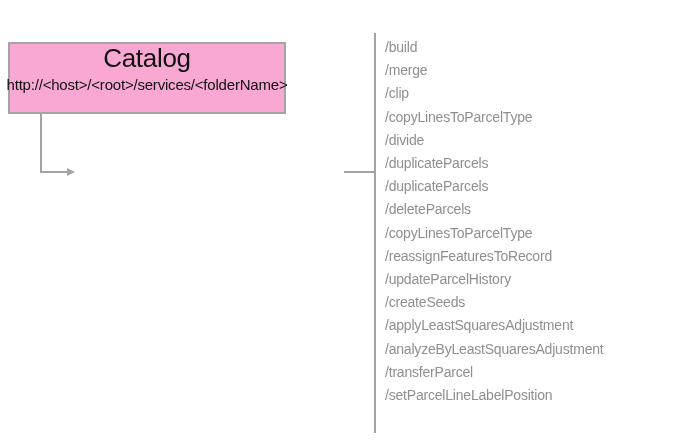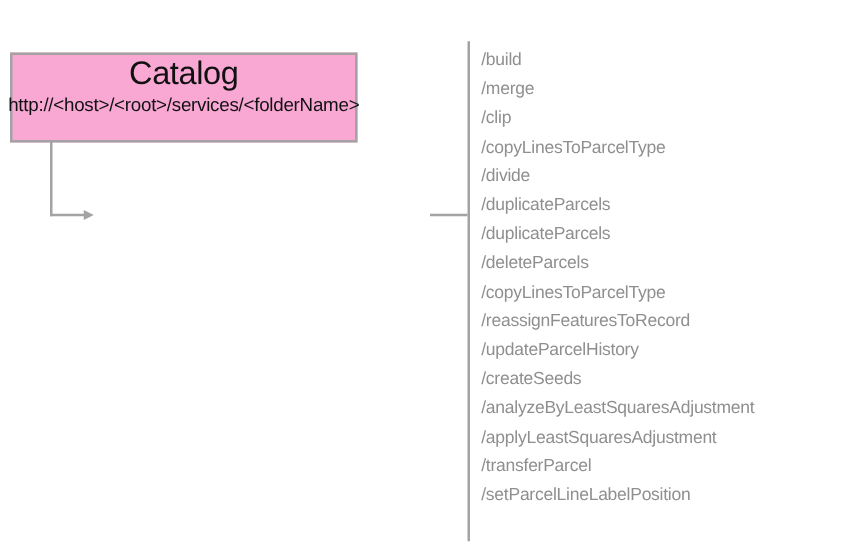--- a/index.html
+++ b/index.html
@@ -127,19 +127,19 @@
     <div>/clip</div>
     <div>/copyLinesToParcelType</div>
     <div>/divide</div>
     <div>/duplicateParcels</div>
     <div>/duplicateParcels</div>
     <div>/deleteParcels</div>
     <div>/copyLinesToParcelType</div>
     <div>/reassignFeaturesToRecord</div>
     <div>/updateParcelHistory</div>
     <div>/createSeeds</div>
+    <div>/applyLeastSquaresAdjustment</div>
     <div>/analyzeByLeastSquaresAdjustment</div>
-    <div>/applyLeastSquaresAdjustment</div>
     <div>/transferParcel</div>
     <div>/setParcelLineLabelPosition</div>
   </div>
 
 </div>
 
 </body></html>

